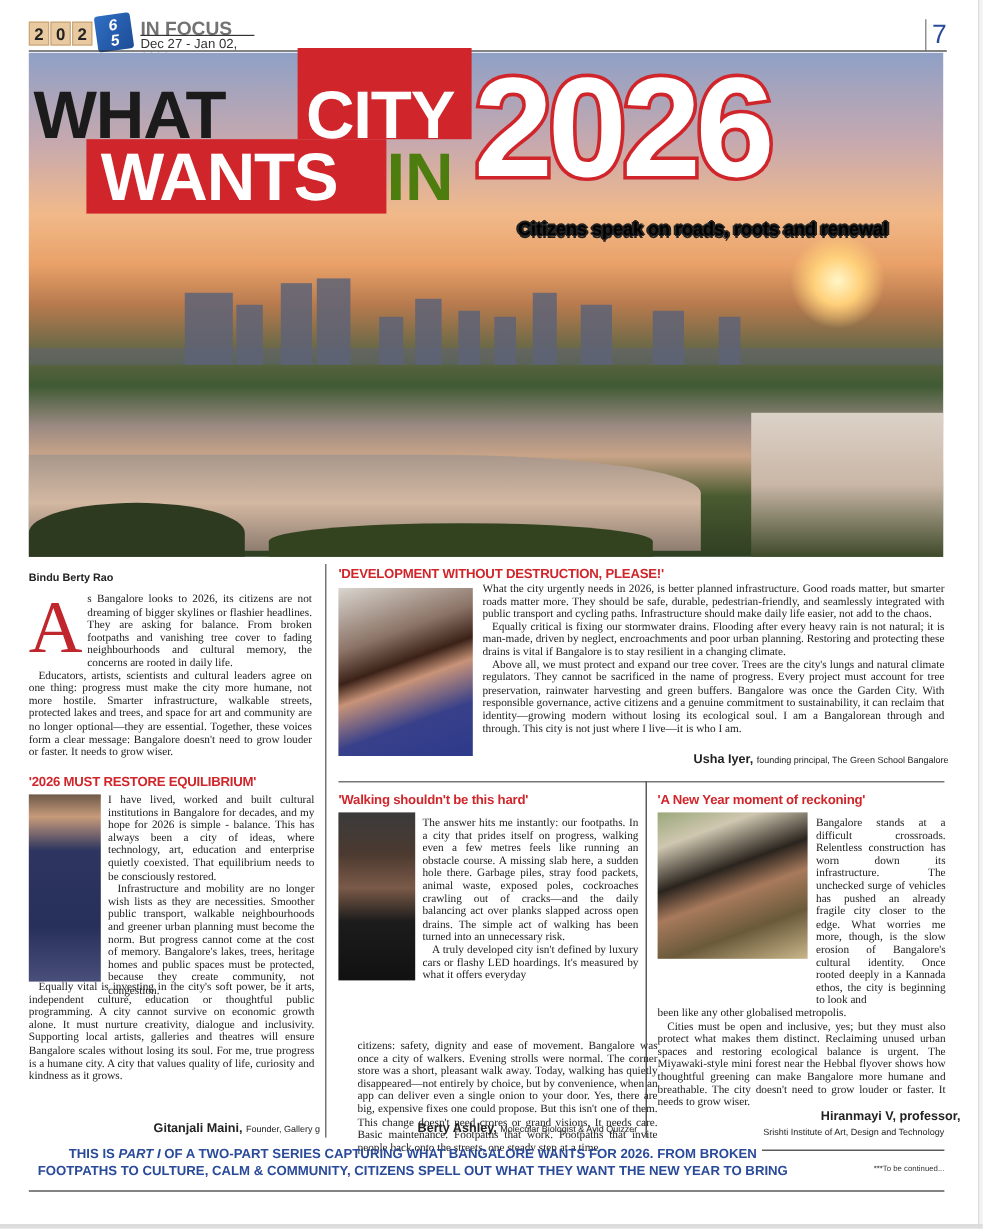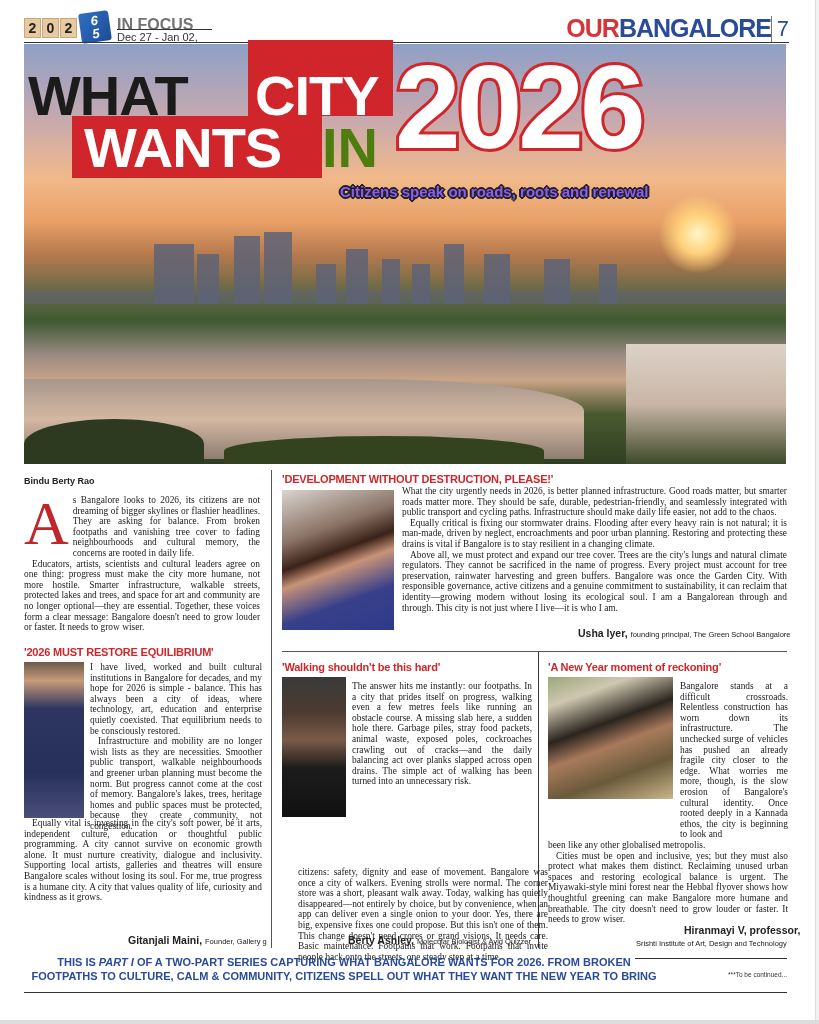--- a/index.html
+++ b/index.html
@@ -31,21 +31,21 @@
   .houses { position: absolute; right: 0; top: 300px; width: 160px; height: 120px; background: linear-gradient(180deg,#dcd2c8,#c9b6a6 50%,#3e4a2a); }
 
   .t-what { position: absolute; left: 28px; top: 68px; font: 900 56px "Liberation Sans", sans-serif; color: #1b1b1b; letter-spacing: -1px; line-height: 56px; }
   .t-city-box { position: absolute; left: 248px; top: 40px; width: 145px; height: 76px; background: #d0262b; }
   .t-city { position: absolute; left: 255px; top: 68px; font: 900 56px "Liberation Sans", sans-serif; color: #fff; line-height: 56px; letter-spacing: -1px; }
   .t-wants-box { position: absolute; left: 72px; top: 116px; width: 250px; height: 62px; background: #d0262b; }
   .t-wants { position: absolute; left: 84px; top: 120px; font: 900 56px "Liberation Sans", sans-serif; color: #fff; line-height: 56px; letter-spacing: -1px; }
   .t-in { position: absolute; left: 322px; top: 120px; font: 900 56px "Liberation Sans", sans-serif; color: #4d7c0f; line-height: 56px; }
   .t-2026 { position: absolute; left: 395px; top: 42px; font: 900 118px "Liberation Sans", sans-serif; color: #fff; line-height: 130px; letter-spacing: -4px;
     -webkit-text-stroke: 6px #d0262b; paint-order: stroke fill; }
-  .subhead { position: absolute; left: 340px; top: 182px; width: 400px; text-align: left; font: bold 15px "Liberation Sans", sans-serif; color: #8b5cf6; line-height: 20px;
+  .subhead { position: absolute; left: 340px; top: 182px; width: 400px; text-align: right; font: bold 15px "Liberation Sans", sans-serif; color: #000000; line-height: 20px;
     text-shadow: -2px 0 #222, 2px 0 #222, 0 -2px #222, 0 2px #222, -1px -1px #222, 1px 1px #222, 1px -1px #222, -1px 1px #222; }
 
   
   .byline { position: absolute; left: 24px; top: 476px; font: bold 9px "Liberation Sans", sans-serif; color: #222; }
   .txt { font-size: 9.4px; line-height: 10.6px; text-align: justify; color: #222; }
   .txt p { text-indent: 8px; }
   .txt p.noind { text-indent: 0; }
   .intro { position: absolute; left: 24px; top: 495px; width: 236px; }
   .dropcap { float: left; font: 62px/52px "Liberation Serif", serif; color: #c0272d; margin: 2px 4px 0 0; }
 
@@ -87,21 +87,20 @@
     <div class="cube">2</div>
     <div class="cube">0</div>
     <div class="cube">2</div>
   </div>
   <div class="cube-blue">
     <div>6</div>
     <div>5</div>
   </div>
   <div class="infocus">IN FOCUS</div>
   <div class="infocus-date">Dec 27 - Jan 02, 2026</div>
-  <div class="brand"><span class="our">OUR</span><span class="blr">BANGALORE</span></div>
   <div class="pageno">7</div>
   <div class="head-rule"></div>
 </div>
 
 <div class="hero">
   <div class="sun"></div>
   <div class="skyline">
     <div class="bldg" style="left:130px;width:40px;height:60px"></div>
     <div class="bldg" style="left:173px;width:22px;height:50px"></div>
     <div class="bldg" style="left:210px;width:26px;height:68px"></div>
@@ -161,20 +160,21 @@
   <p class="noind">What the city urgently needs in 2026, is better planned infrastructure. Good roads matter, but smarter roads matter more. They should be safe, durable, pedestrian-friendly, and seamlessly integrated with public transport and cycling paths. Infrastructure should make daily life easier, not add to the chaos.</p>
   <p>Equally critical is fixing our stormwater drains. Flooding after every heavy rain is not natural; it is man-made, driven by neglect, encroachments and poor urban planning. Restoring and protecting these drains is vital if Bangalore is to stay resilient in a changing climate.</p>
   <p>Above all, we must protect and expand our tree cover. Trees are the city's lungs and natural climate regulators. They cannot be sacrificed in the name of progress. Every project must account for tree preservation, rainwater harvesting and green buffers. Bangalore was once the Garden City. With responsible governance, active citizens and a genuine commitment to sustainability, it can reclaim that identity—growing modern without losing its ecological soul. I am a Bangalorean through and through. This city is not just where I live—it is who I am.</p>
 </div>
 <div class="sig" style="left:578px;top:627px"><b>Usha Iyer,</b> <span>founding principal, The Green School Bangalore</span></div>
 
 <div class="kicker" style="left:282px;top:661px">'Walking shouldn't be this hard'</div>
 <div class="photo ph3"></div>
 <div class="col2b txt">
   <p class="noind">The answer hits me instantly: our footpaths. In a city that prides itself on progress, walking even a few metres feels like running an obstacle course. A missing slab here, a sudden hole there. Garbage piles, stray food packets, animal waste, exposed poles, cockroaches crawling out of cracks—and the daily balancing act over planks slapped across open drains. The simple act of walking has been turned into an unnecessary risk.</p>
+  <p>A truly developed city isn't defined by luxury cars or flashy LED hoardings. It's measured by what it offers everyday</p>
 </div>
 <div class="col2c txt">
   <p class="noind">citizens: safety, dignity and ease of movement. Bangalore was once a city of walkers. Evening strolls were normal. The corner store was a short, pleasant walk away. Today, walking has quietly disappeared—not entirely by choice, but by convenience, when an app can deliver even a single onion to your door. Yes, there are big, expensive fixes one could propose. But this isn't one of them. This change doesn't need crores or grand visions. It needs care. Basic maintenance. Footpaths that work. Footpaths that invite people back onto the streets, one steady step at a time.</p>
 </div>
 <div class="sig" style="left:348px;top:934px"><b>Berty Ashley,</b> <span>Molecular Biologist &amp; Avid Quizzer</span></div>
 
 <div class="kicker" style="left:548px;top:661px">'A New Year moment of reckoning'</div>
 <div class="photo ph4"></div>
 <div class="col3a txt">
   <p class="noind">Bangalore stands at a difficult crossroads. Relentless construction has worn down its infrastructure. The unchecked surge of vehicles has pushed an already fragile city closer to the edge. What worries me more, though, is the slow erosion of Bangalore's cultural identity. Once rooted deeply in a Kannada ethos, the city is beginning to look and</p>

